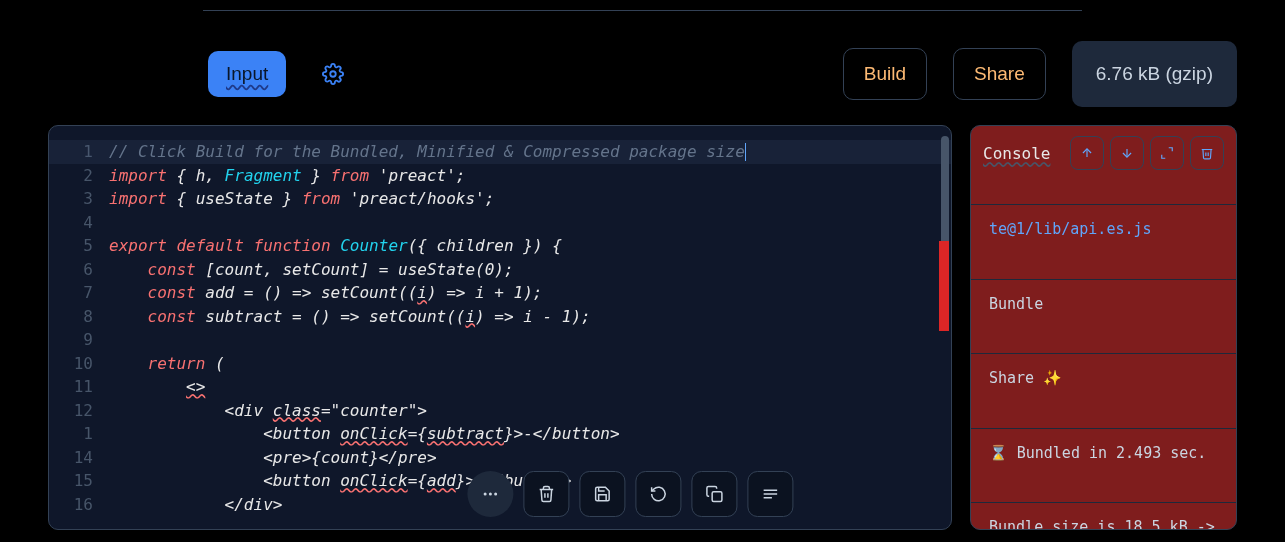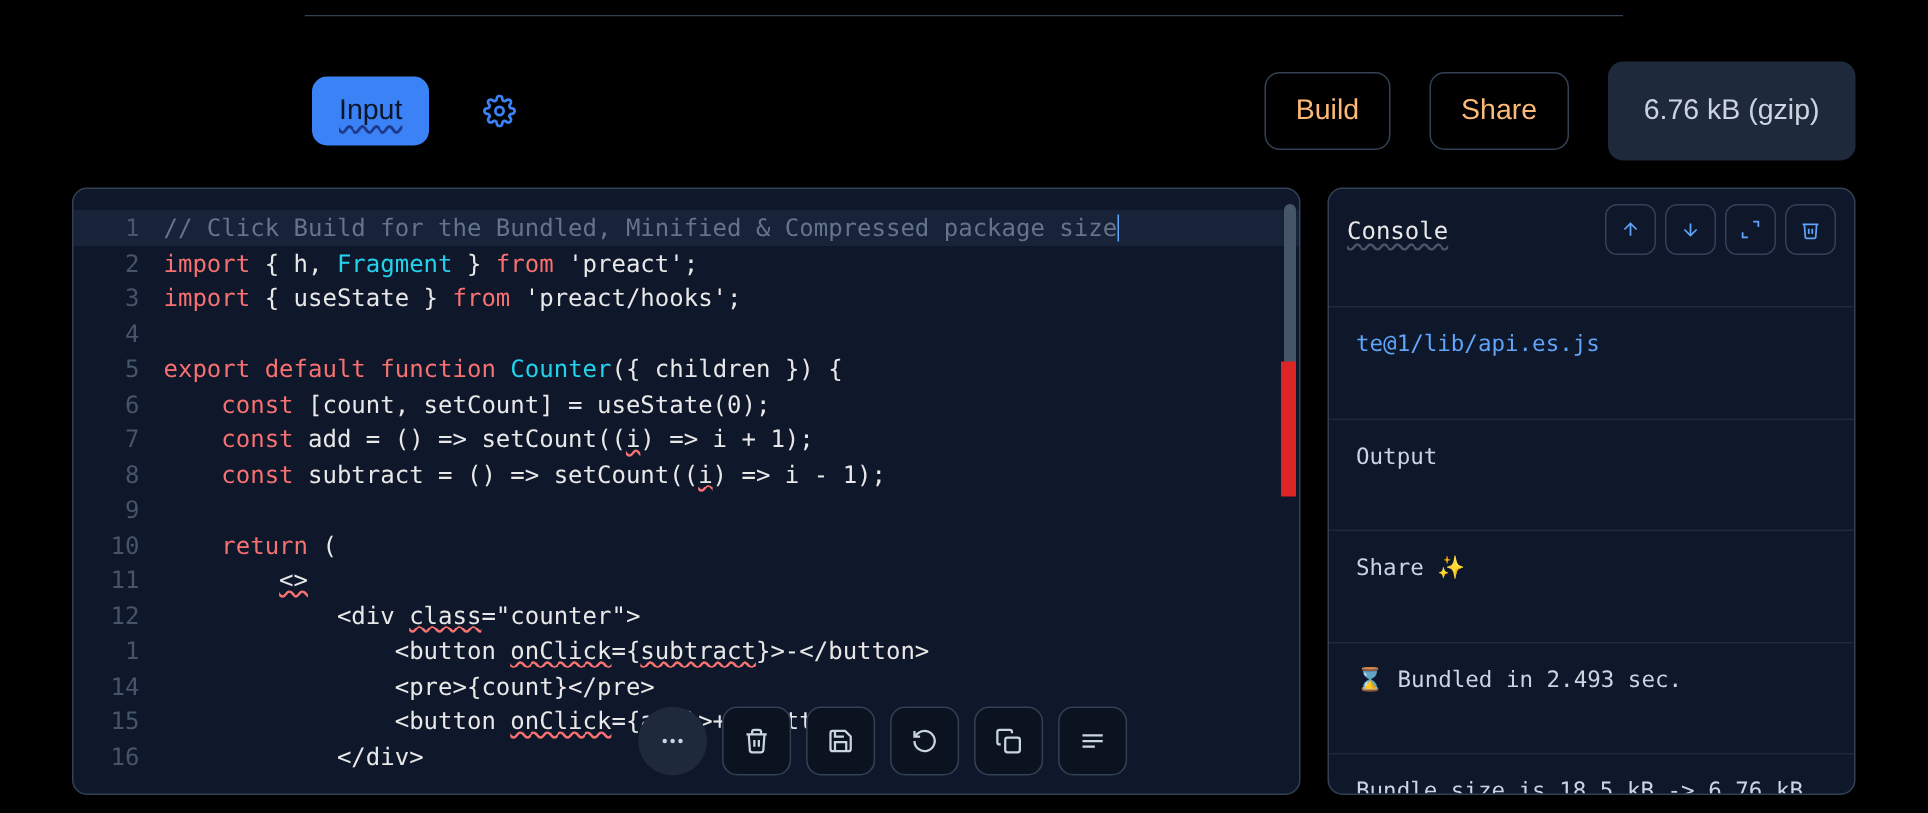--- a/index.html
+++ b/index.html
@@ -93,20 +93,21 @@
     text-align: right;
     padding: 14px 10px 14px 20px;
     user-select: none;
   }
   .gutter div { min-width: 24px; }
   .code {
     padding: 14px 10px 14px 6px;
     white-space: pre;
     flex: 1;
     position: relative;
+    font-style: italic;
   }
   .line-active {
     position: absolute;
     left: 0; right: 0;
     height: 23.5px;
     background: rgba(80,100,140,0.15);
   }
   .cursor {
     display: inline-block;
     width: 1px;
@@ -162,24 +163,24 @@
     justify-content: center;
     cursor: pointer;
     color: #cbd5e1;
   }
   .fab.circle {
     border-radius: 50%;
     border: none;
     background: #1e293b;
   }
   .console-panel {
-    width: 352px;
-    border: 1px solid #334155;
-    border-radius: 10px;
-    background: #0f172a;
+    width: 267px;
+    border: 1px solid #334155;
+    border-radius: 10px;
+    background: #7f1d1d;
     height: 405px;
     overflow: hidden;
     display: flex;
     flex-direction: column;
   }
   .console-header {
     display: flex;
     align-items: center;
     gap: 6px;
     padding: 10px 12px;
@@ -356,21 +357,21 @@
               <path d="M19 6l-1 14a2 2 0 0 1-2 2H8a2 2 0 0 1-2-2L5 6"></path>
               <path d="M10 11v6M14 11v6"></path>
             </svg>
         </div>
       </div>
       <div class="console-body">
         <div class="console-entry">
           <span class="console-link">te@1/lib/api.es.js</span>
         </div>
         <div class="console-entry">
-          <div>Output</div>
+          <div>Bundle</div>
         </div>
         <div class="console-entry">Share ✨</div>
         <div class="console-entry">⌛ Bundled in 2.493 sec.</div>
         <div class="console-entry">Bundle size is 18.5 kB -&gt; 6.76 kB (gzip)</div>
       </div>
     </div>
   </div>
 </div>
 
 </body></html>

